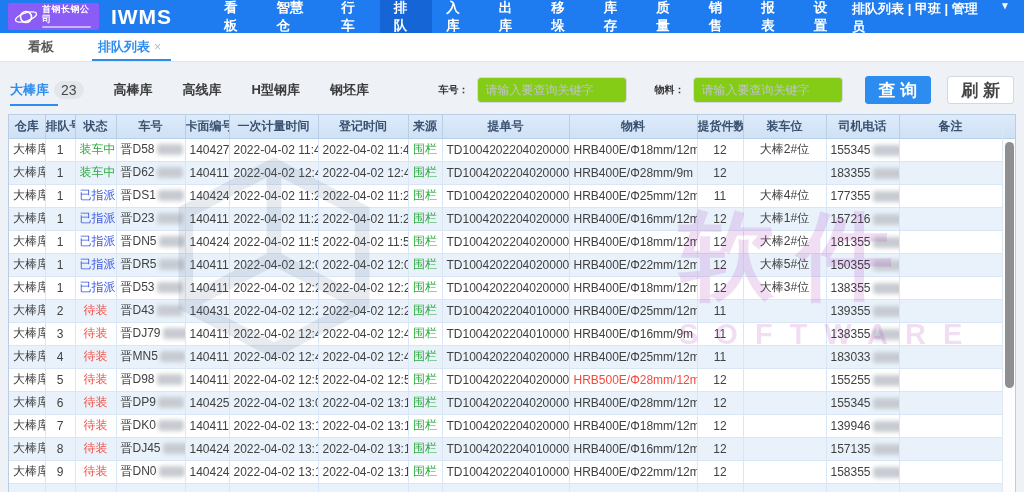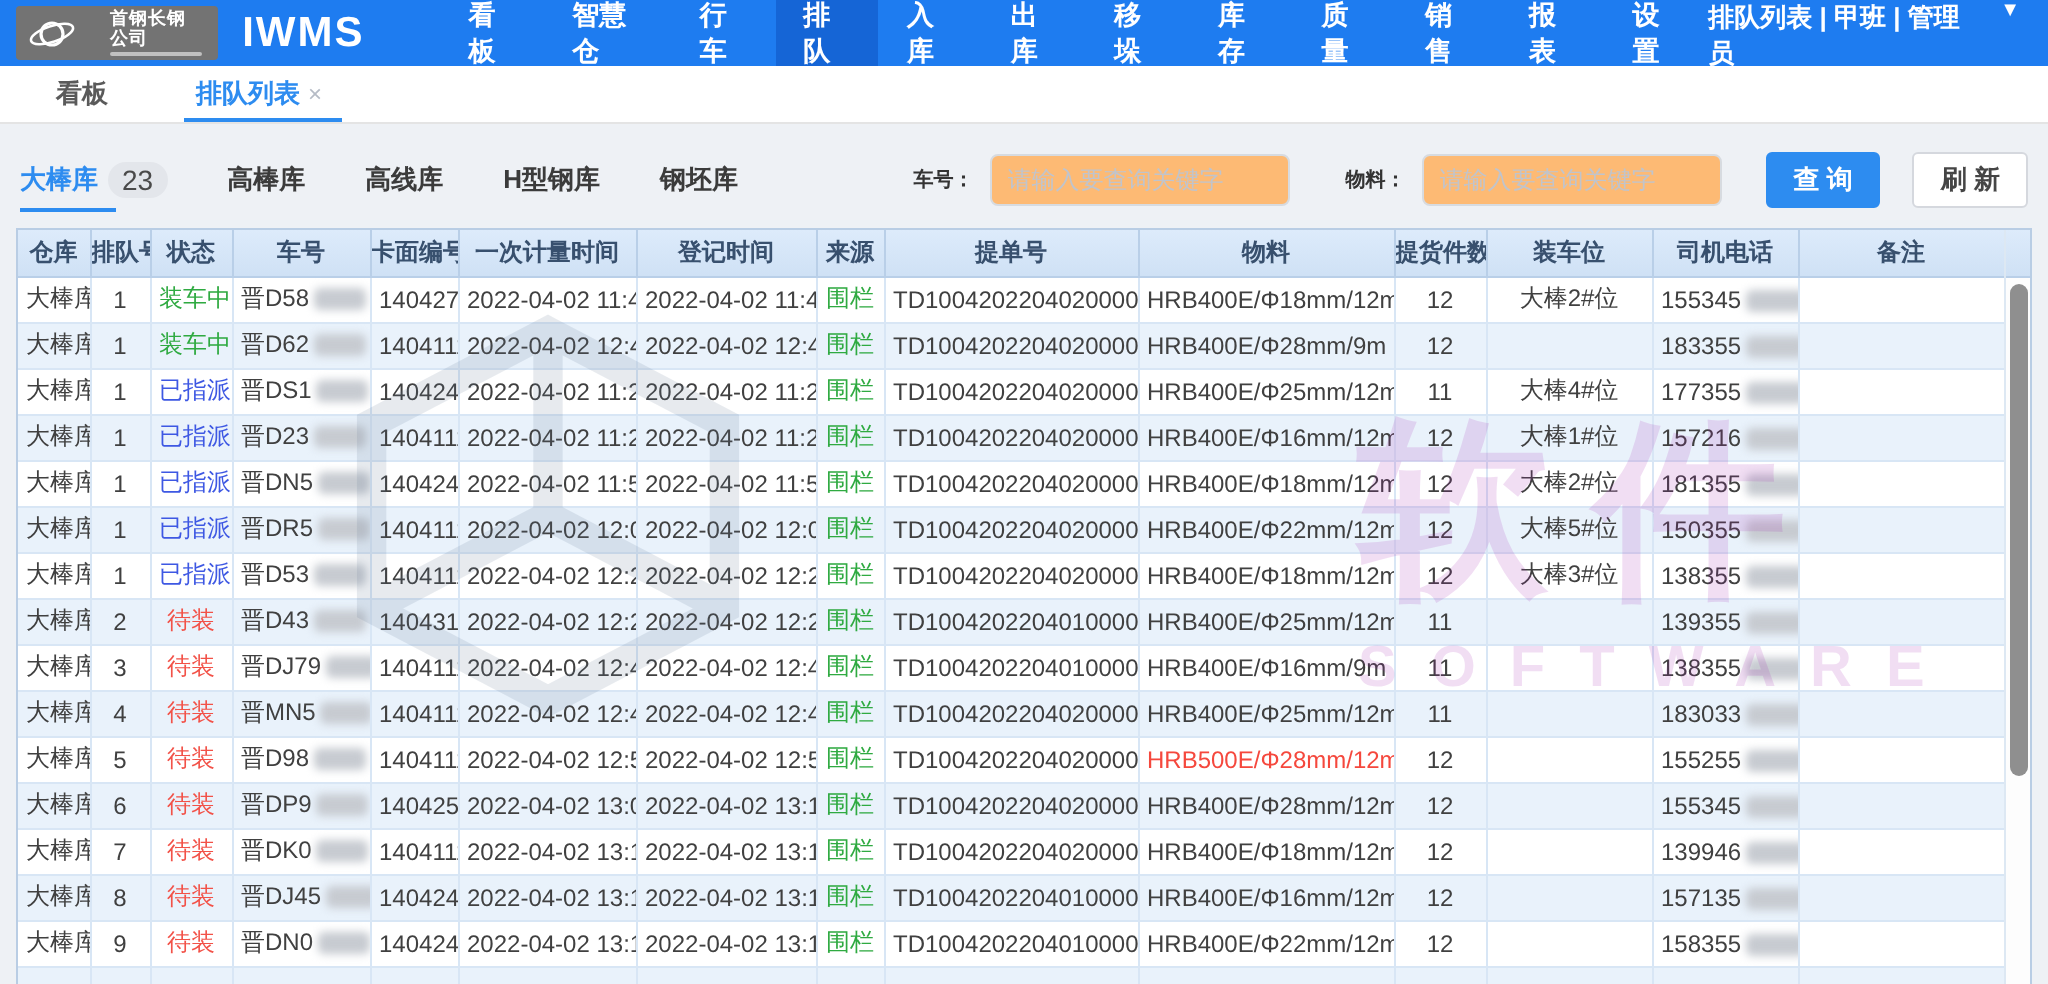--- a/index.html
+++ b/index.html
@@ -2,21 +2,21 @@
 <html><head>
 <meta charset="utf-8">
 <style>
   * { box-sizing: border-box; margin: 0; padding: 0; }
   html,body { width:1024px; height:492px; overflow:hidden; }
   body { font-family:"Liberation Sans","DejaVu Sans",sans-serif; background:#eef1f5; }
 
   
   .navbar { height:33px; background:#1e7cf0; display:flex; align-items:stretch; color:#fff; }
   .brand { display:flex; align-items:center; padding-left:8px; }
-  .logo-badge { display:flex; align-items:center; gap:17px; background:#737373; padding:2px 8px 2px 6px; border-radius:2px;font-family:Liberation Serif, serif; }
+  .logo-badge { display:flex; align-items:center; gap:4px; background:#8b5cf6; padding:2px 8px 2px 6px; border-radius:2px;font-family:Liberation Serif, serif; }
   .logo-icon svg { display:block; }
   .logo-text { font-size:9px; font-weight:700; line-height:1.1; letter-spacing:.5px; }
   .logo-sub { display:block; height:2px; margin-top:1px; background:rgba(255,255,255,.55); border-radius:1px; }
   .app-title { font-size:21px; font-weight:700; letter-spacing:1px; margin-left:12px; }
   .nav-items { display:flex; align-items:stretch; margin-left:38px; }
   .nav-item { display:flex; align-items:center; padding:0 14px; font-size:13.5px; font-weight:600; color:#fff; cursor:pointer; text-decoration:none; }
   .nav-item.active { background:#1565d6; }
   .session { margin-left:auto; display:flex; align-items:flex-start; gap:17px; padding-right:14px; font-size:13px; font-weight:600; }
   .caret { font-size:10px; }
 
@@ -29,24 +29,24 @@
 
   
   .toolbar { display:flex; align-items:center; padding:14px 10px 10px 10px; }
   .wh-tabs { display:flex; align-items:center; gap:30px; }
   .wh-tab { position:relative; font-size:13px; font-weight:600; color:#3b3b3b; cursor:pointer; display:flex; align-items:center; gap:5px; }
   .wh-tab.active { color:#2d8cf0; }
   .wh-tab.active::after { content:""; position:absolute; left:0; right:26px; bottom:-7px; height:2px; background:#2d8cf0; }
   .wh-badge { background:#e3e6eb; color:#4a4a4a; font-size:14px; font-weight:400; border-radius:9px; padding:1px 7px; }
   .filters { margin-left:auto; display:flex; align-items:center; gap:8px; }
   .f-label { font-size:10px; font-weight:700; color:#333; }
-  .f-input { width:150px; height:26px; border:1px solid #d7dbe0; border-radius:4px; padding:0 8px; font-size:12px; color:#333; background:#fdba74; font-family:inherit; }
+  .f-input { width:150px; height:26px; border:1px solid #d7dbe0; border-radius:4px; padding:0 8px; font-size:12px; color:#333; background:#84cc16; font-family:inherit; }
   .f-input::placeholder { color:#c0c4cc; }
   .f-gap { width:12px; }
-  .btn { height:28px; padding:0 13px; border-radius:3px; font-size:13px; font-weight:600; cursor:pointer; font-family:inherit; }
+  .btn { height:28px; padding:0 13px; border-radius:3px; font-size:17px; font-weight:600; cursor:pointer; font-family:inherit; }
   .btn-primary { background:#2d8cf0; border:1px solid #2d8cf0; color:#fff; margin-left:14px; }
   .btn-plain { background:#fff; border:1px solid #d5d8de; color:#454545; margin-left:8px; }
 
   
   .table-wrap { position:relative; margin:0 8px; height:384px; background:#fff; border:1px solid #b9cde4; overflow:hidden; }
   table { border-collapse:collapse; table-layout:fixed; width:993px; }
   th { height:23px; background:linear-gradient(#ddebfb,#cfe1f5); border:1px solid #b9cfe8; border-top:none; font-size:12px; font-weight:700; color:#38506e; white-space:nowrap; overflow:hidden; }
   th:first-child { border-left:none; }
   td { height:23px; border-right:1px solid #d8e6f5; border-bottom:1px solid #d8e6f5; font-size:12px; color:#404040; padding:0 4px; white-space:nowrap; overflow:hidden; text-align:center; }
   tbody tr:nth-child(even) td { background:#e9f2fb; }

